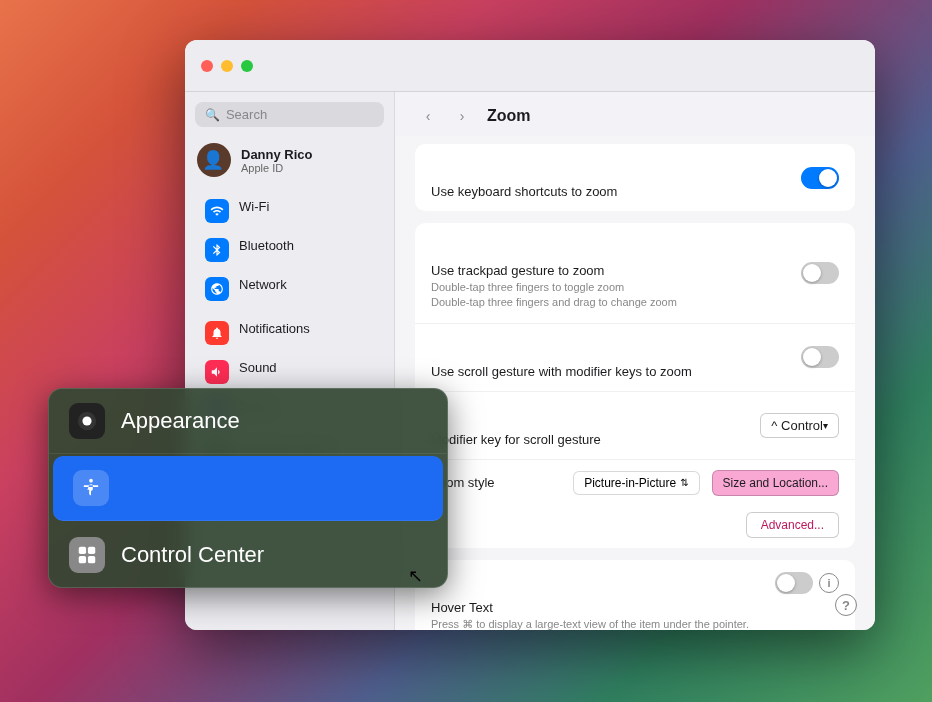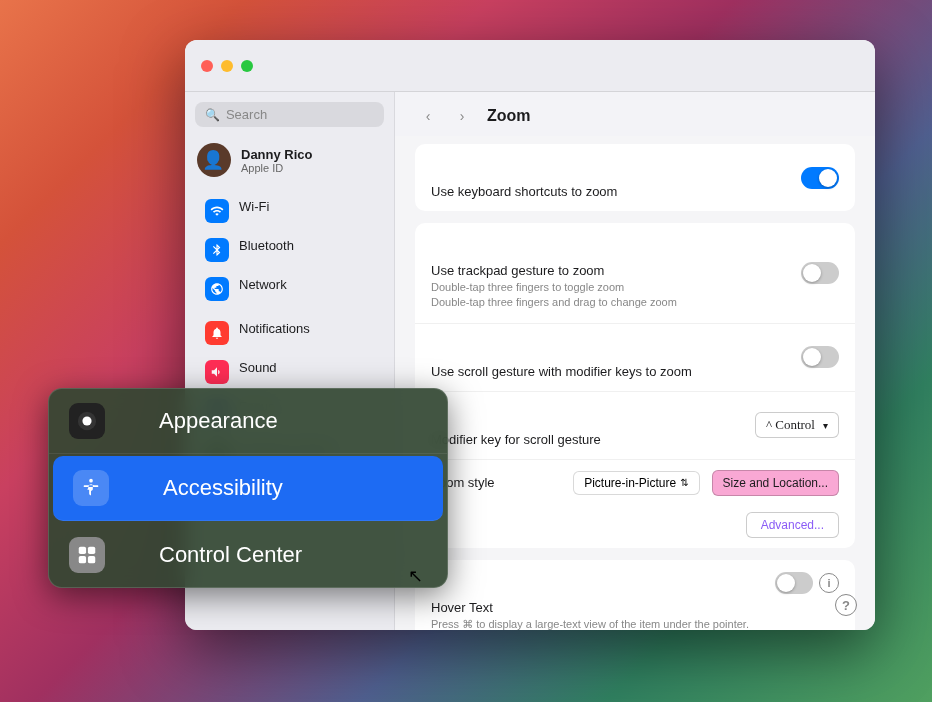--- a/index.html
+++ b/index.html
@@ -273,22 +273,21 @@
     .select-dropdown {
       background: white;
       border: 1px solid rgba(0,0,0,0.2);
       border-radius: 6px;
       padding: 4px 10px;
       font-size: 13px;
       color: #1c1c1e;
       cursor: pointer;
       display: flex;
       align-items: center;
-      gap: 8px;
-      font-family: Liberation Serif, serif;
+      gap: 0;
     }
 
     
     .zoom-style-row {
       display: flex;
       align-items: center;
       padding: 10px 16px;
       gap: 12px;
     }
     .zoom-style-label {
@@ -322,21 +321,21 @@
       justify-content: flex-end;
       padding: 6px 16px 10px;
     }
     .advanced-btn {
       background: white;
       border: 1px solid rgba(0,0,0,0.2);
       border-radius: 6px;
       padding: 5px 14px;
       font-size: 12px;
       cursor: pointer;
-      color: #8b5cf6;
+      color: #be185d;
     }
 
     .hover-text-row {
       display: flex;
       align-items: flex-start;
       padding: 12px 16px;
       gap: 12px;
     }
     .hover-text-controls {
       display: flex;
@@ -404,21 +403,20 @@
       flex-shrink: 0;
       font-size: 18px;
     }
     .zoom-item.active .zoom-item-icon {
       background: rgba(255,255,255,0.2);
     }
     .zoom-item-label {
       font-size: 22px;
       font-weight: 500;
       color: white;
-      margin-left: 38px;
     }
   </style>
 </head>
 <body>
 
 <div class="wallpaper"></div>
 
 <div class="main-window">
 
   <div class="title-bar">
@@ -615,21 +613,20 @@
     <span class="zoom-item-label">Appearance</span>
   </div>
 
   <div class="zoom-item active">
     <div class="zoom-item-icon" style="background:rgba(255,255,255,0.2);">
       <svg width="22" height="22" viewBox="0 0 24 24" fill="white">
           <circle cx="12" cy="4" r="2"></circle>
           <path d="M19 9H5c-.55 0-1 .45-1 1s.45 1 1 1h14c.55 0 1-.45 1-1s-.45-1-1-1zm-7 11c-1.1 0-2-.9-2-2v-4H8l2.08-5.28C10.35 8.28 11.14 8 12 8s1.65.28 1.92.72L16 9h-2v4c0 1.1-.9 2-2 2z"></path>
         </svg>
     </div>
-    <span class="zoom-item-label">Accessibility</span>
   </div>
 
   <div class="zoom-item">
     <div class="zoom-item-icon" style="background:#888;">
       <svg width="22" height="22" viewBox="0 0 24 24" fill="white">
           <rect x="3" y="3" width="8" height="8" rx="2"></rect>
           <rect x="13" y="3" width="8" height="8" rx="2"></rect>
           <rect x="3" y="13" width="8" height="8" rx="2"></rect>
           <rect x="13" y="13" width="8" height="8" rx="2"></rect>
         </svg>

